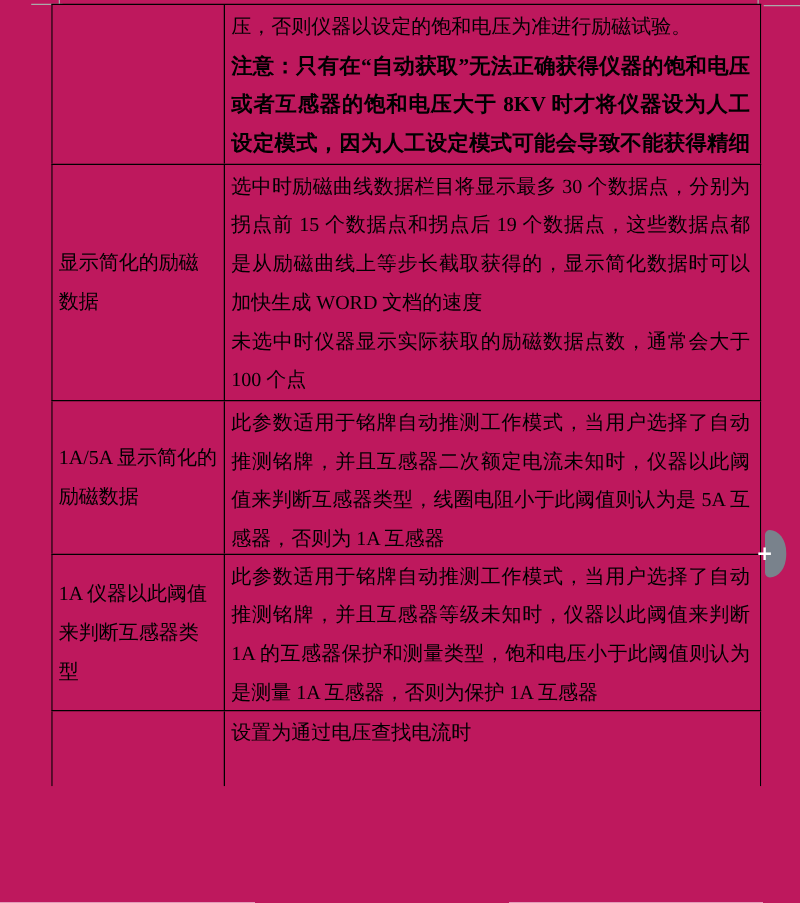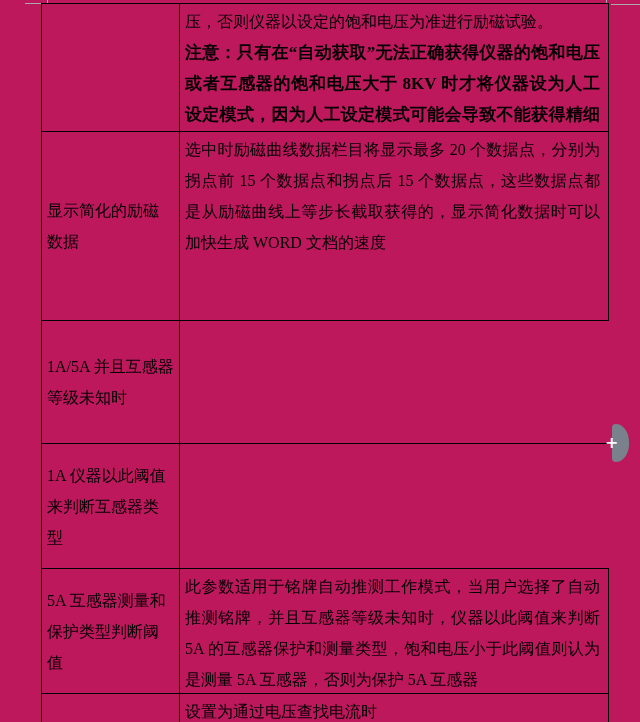--- a/index.html
+++ b/index.html
@@ -64,38 +64,39 @@
       <div class="cell-label"></div>
       <div class="cell-desc">
         <p class="para">压，否则仪器以设定的饱和电压为准进行励磁试验。</p>
         <p class="para para-bold">注意：只有在“自动获取”无法正确获得仪器的饱和电压或者互感器的饱和电压大于 8KV 时才将仪器设为人工设定模式，因为人工设定模式可能会导致不能获得精细的励磁曲线</p>
       </div>
     </div>
 
     <div class="row" style="height:189px;">
       <div class="cell-label">显示简化的励磁数据</div>
       <div class="cell-desc">
-        <p class="para">选中时励磁曲线数据栏目将显示最多 20 个数据点，分别为拐点前 15 个数据点和拐点后 15 个数据点，这些数据点都是从励磁曲线上等步长截取获得的，显示简化数据时可以加快生成 WORD 文档的速度</p>
+        <p class="para">选中时励磁曲线数据栏目将显示最多 30 个数据点，分别为拐点前 15 个数据点和拐点后 19 个数据点，这些数据点都是从励磁曲线上等步长截取获得的，显示简化数据时可以加快生成 WORD 文档的速度</p>
+        <p class="para">未选中时仪器显示实际获取的励磁数据点数，通常会大于 100 个点</p>
       </div>
     </div>
 
     <div class="row" style="height:123px;">
-      <div class="cell-label">1A/5A 并且互感器等级未知时</div>
+      <div class="cell-label">1A/5A 显示简化的励磁数据</div>
+      <div class="cell-desc">
+        <p class="para">此参数适用于铭牌自动推测工作模式，当用户选择了自动推测铭牌，并且互感器二次额定电流未知时，仪器以此阈值来判断互感器类型，线圈电阻小于此阈值则认为是 5A 互感器，否则为 1A 互感器</p>
+      </div>
     </div>
 
     <div class="row" style="height:125px;">
       <div class="cell-label">1A 仪器以此阈值来判断互感器类型</div>
+      <div class="cell-desc">
+        <p class="para">此参数适用于铭牌自动推测工作模式，当用户选择了自动推测铭牌，并且互感器等级未知时，仪器以此阈值来判断 1A 的互感器保护和测量类型，饱和电压小于此阈值则认为是测量 1A 互感器，否则为保护 1A 互感器</p>
+      </div>
     </div>
 
-    <div class="row" style="height:125px;">
-      <div class="cell-label">5A 互感器测量和保护类型判断阈值</div>
-      <div class="cell-desc">
-        <p class="para">此参数适用于铭牌自动推测工作模式，当用户选择了自动推测铭牌，并且互感器等级未知时，仪器以此阈值来判断 5A 的互感器保护和测量类型，饱和电压小于此阈值则认为是测量 5A 互感器，否则为保护 5A 互感器</p>
-      </div>
-    </div>
 
     <div class="row last" style="height:60px;">
       <div class="cell-label"></div>
       <div class="cell-desc">
         <p class="para">设置为通过电压查找电流时</p>
       </div>
     </div>
 
   </div>
 

